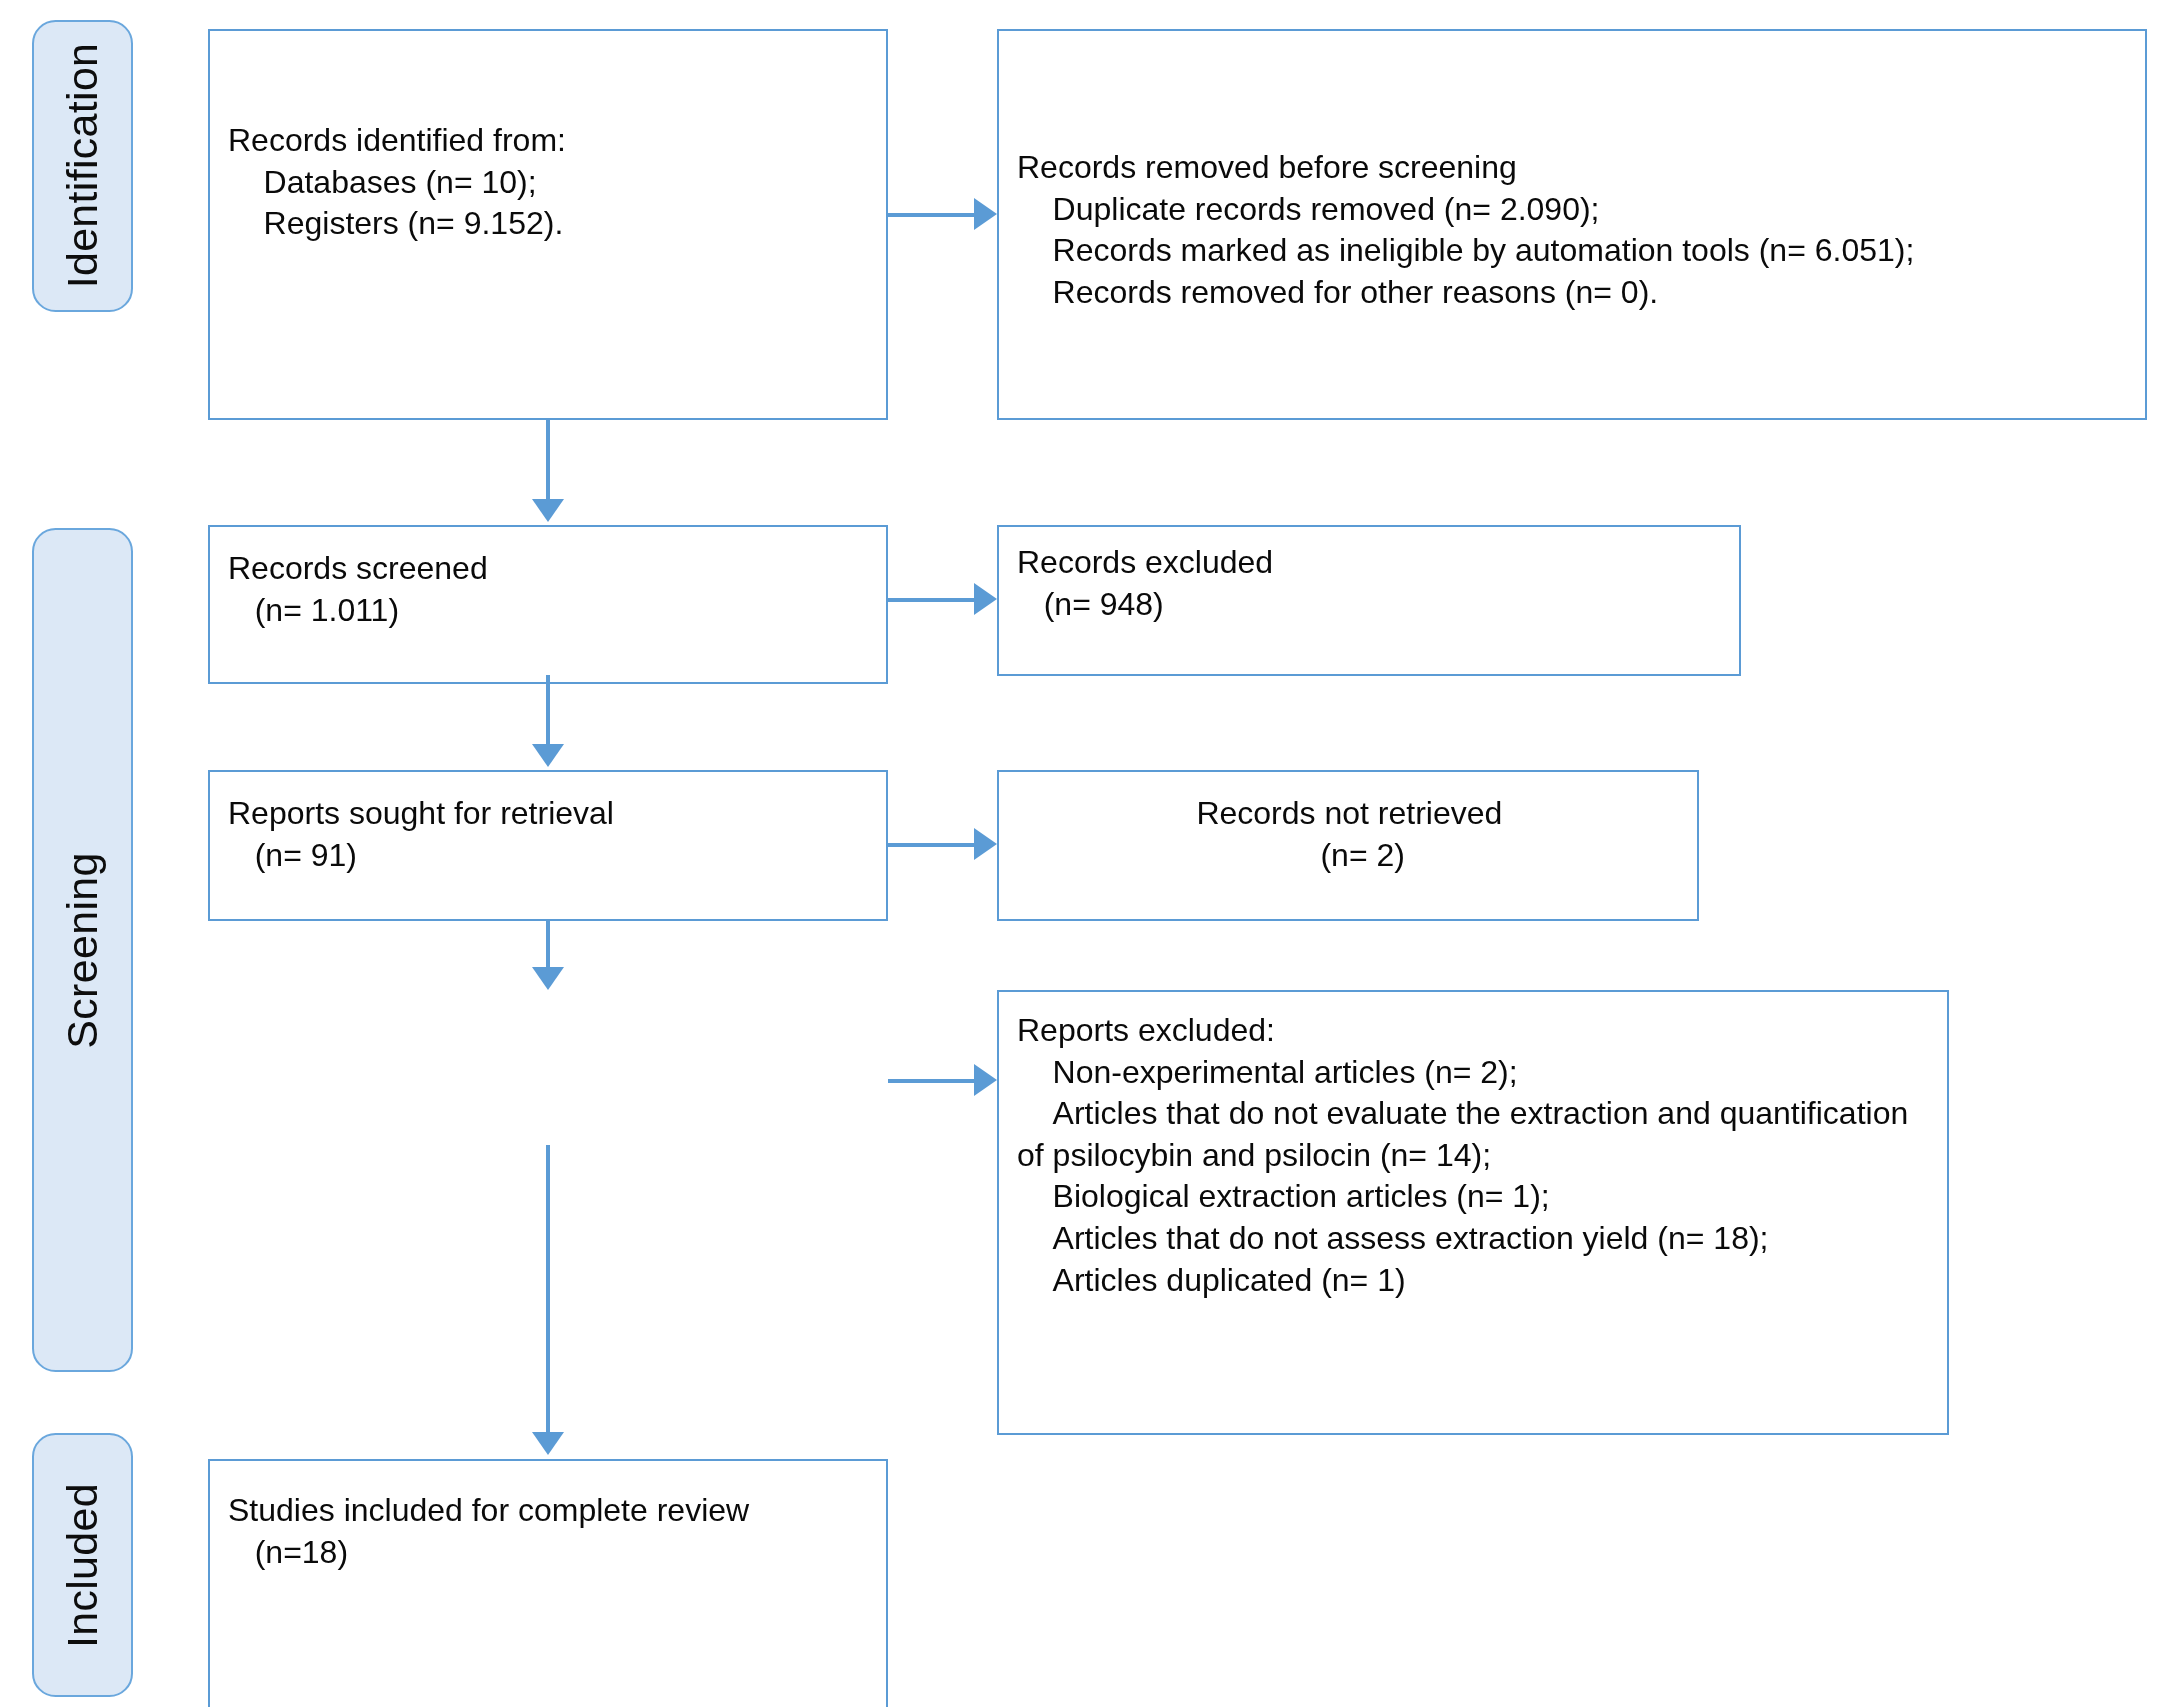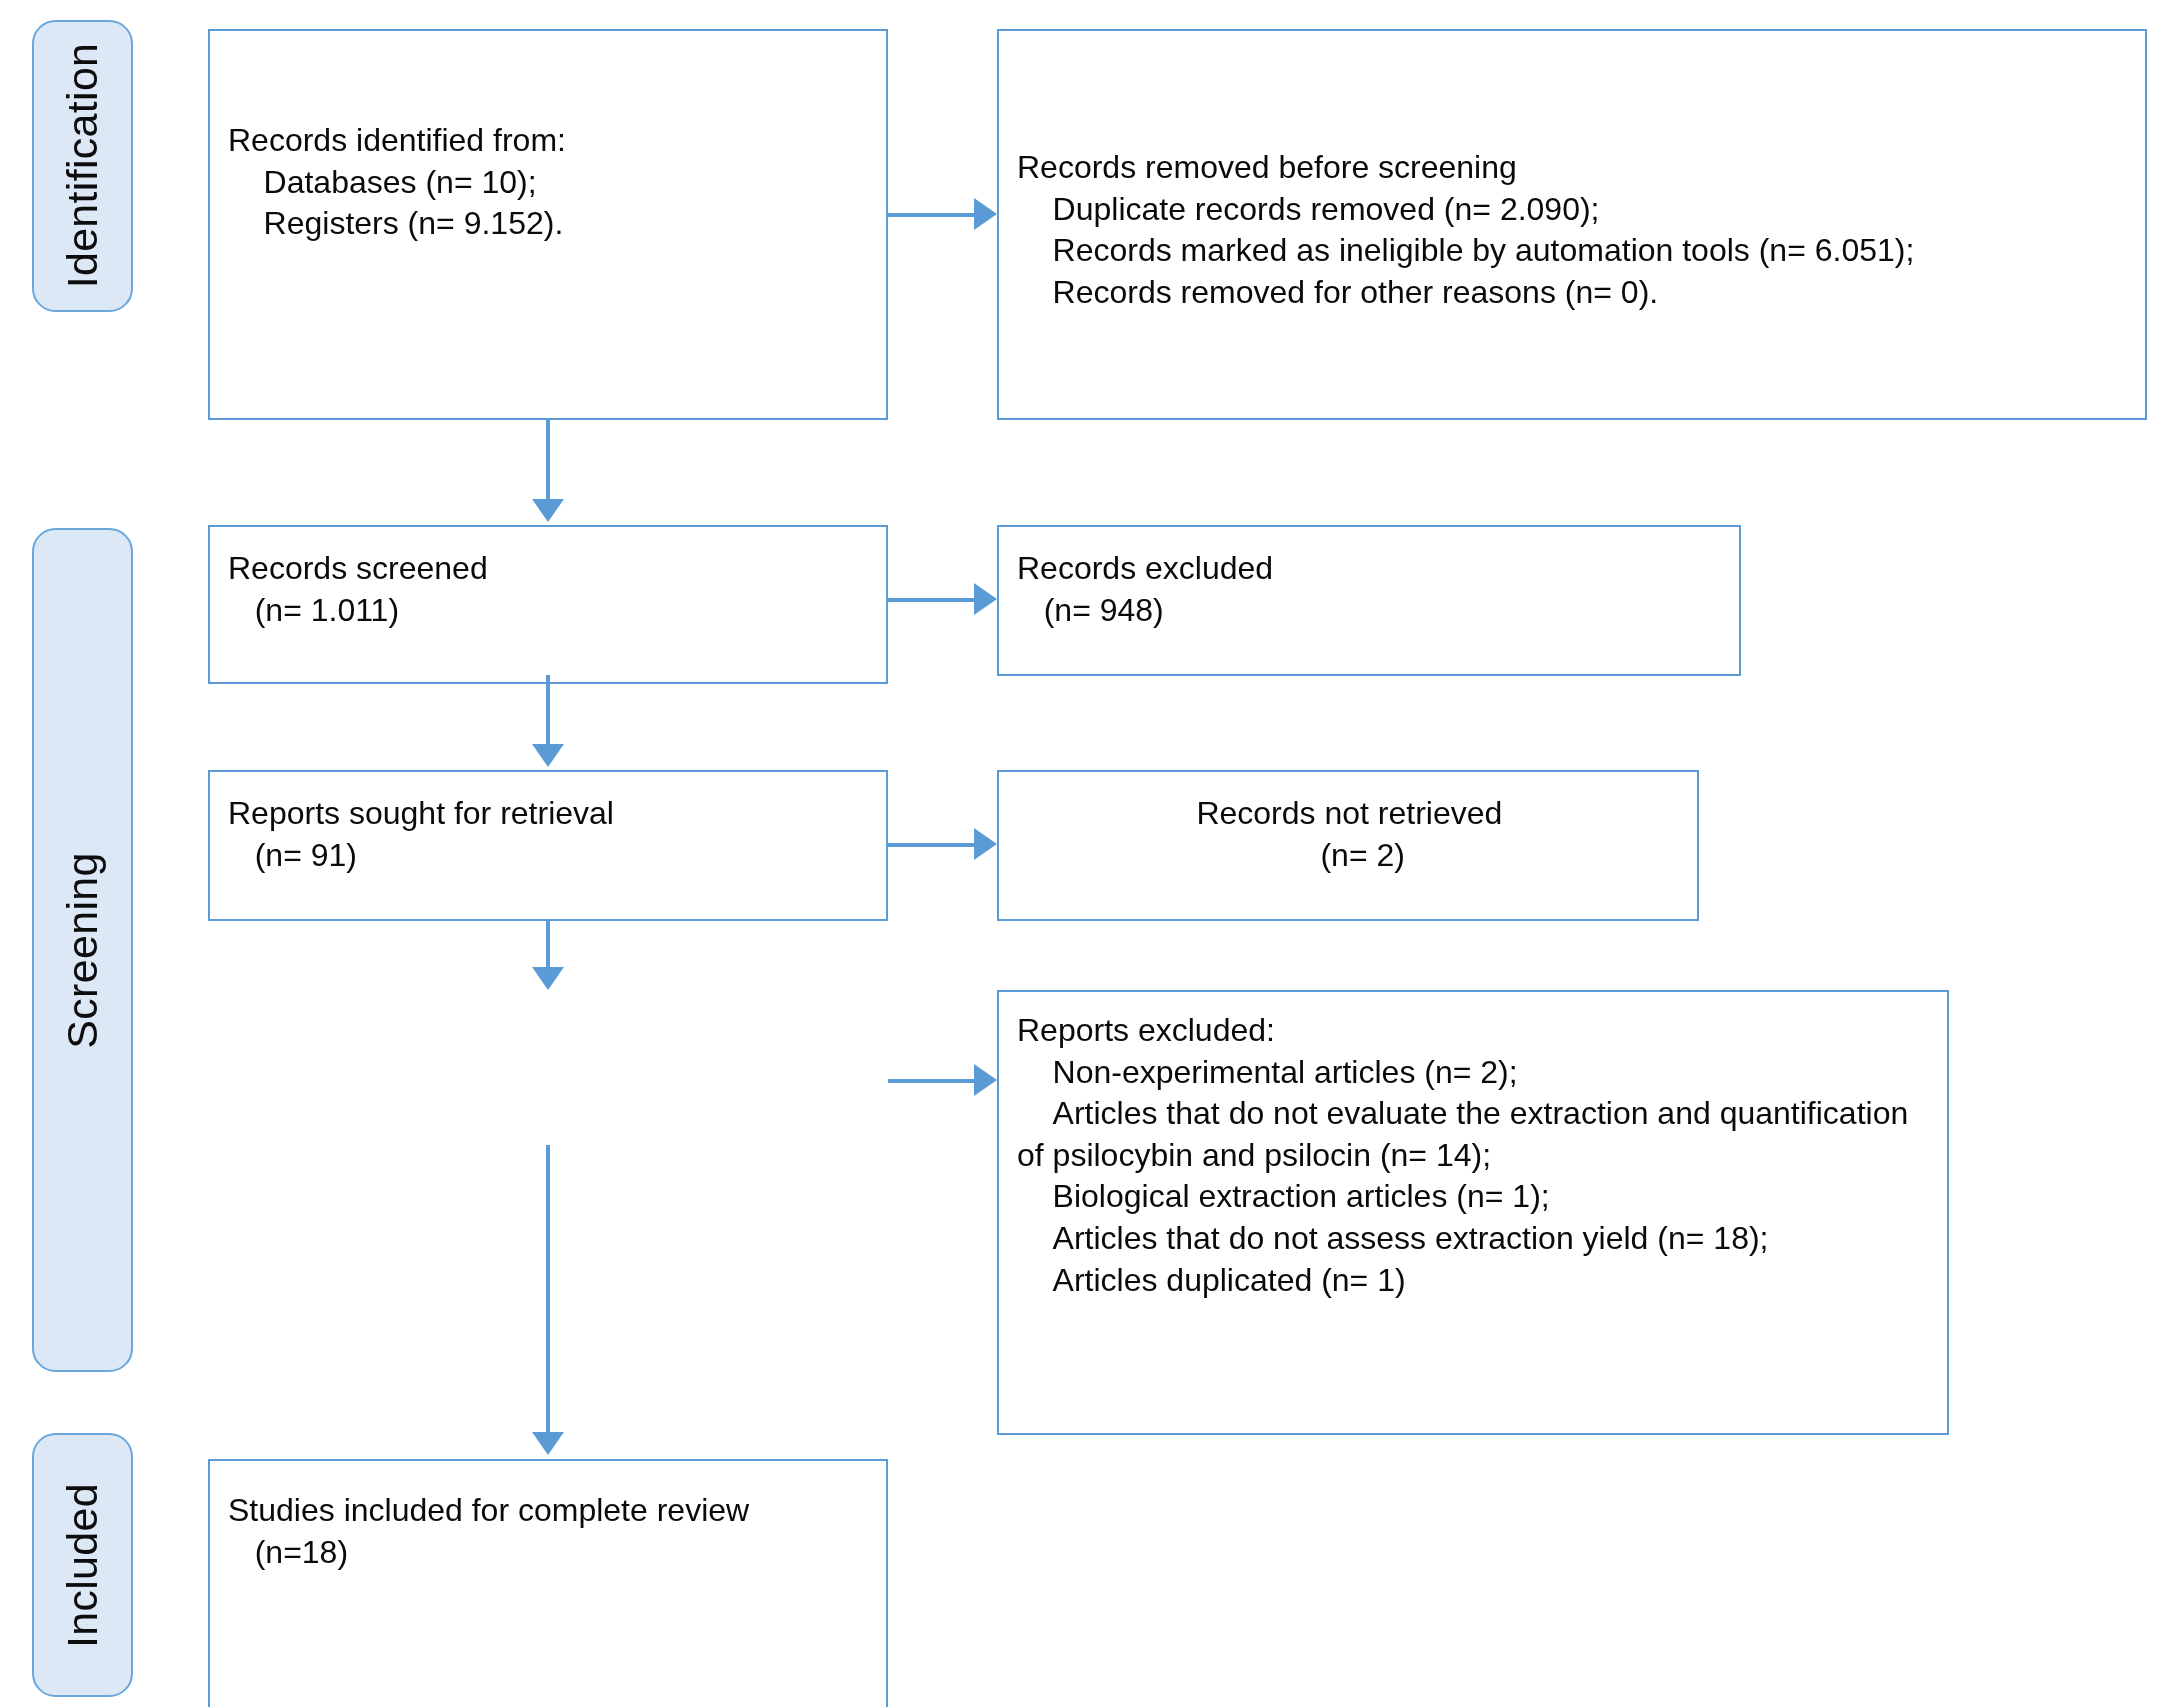--- a/index.html
+++ b/index.html
@@ -124,21 +124,21 @@
 
   <div class="vline" style="left:546px; top:420px; width:4.2px; height:83px;"></div>
   <div class="arrow-down" style="left:532px; top:499px;"></div>
 
   <div class="flow-box" style="left:208px; top:525px; width:680px; height:159px;">
     <div class="box-text" style="top:21px;">Records screened
    (n= 1.011)</div>
   </div>
 
   <div class="flow-box" style="left:997px; top:525px; width:744px; height:151px;">
-    <div class="box-text" style="top:21px;">Records excluded
+    <div class="box-text" style="top:15px;">Records excluded
    (n= 948)</div>
   </div>
 
   <div class="hline" style="left:888px; top:598px; width:88px;"></div>
   <div class="arrow-right" style="left:974px; top:583px;"></div>
 
   <div class="vline" style="left:546px; top:675px; width:4.2px; height:73px;"></div>
   <div class="arrow-down" style="left:532px; top:744px;"></div>
 
   <div class="flow-box" style="left:208px; top:770px; width:680px; height:151px;">

